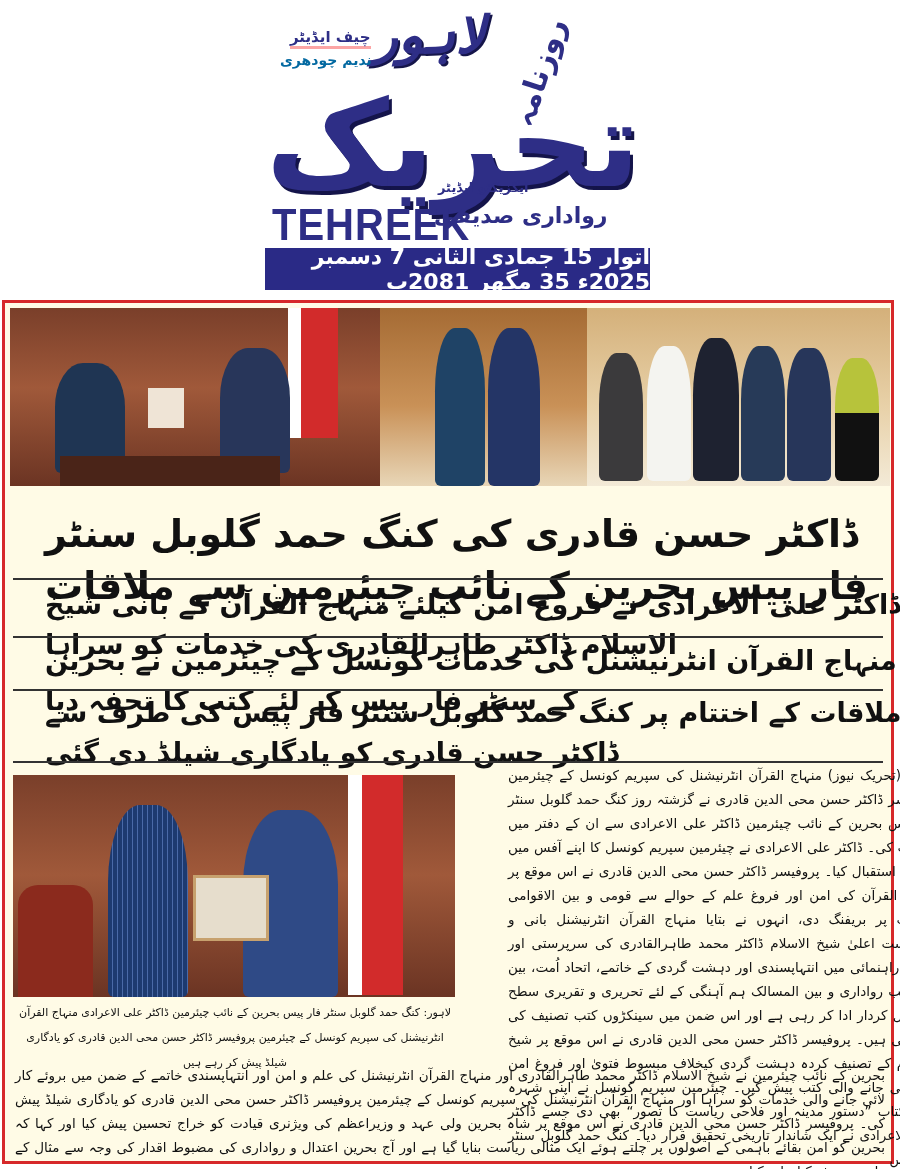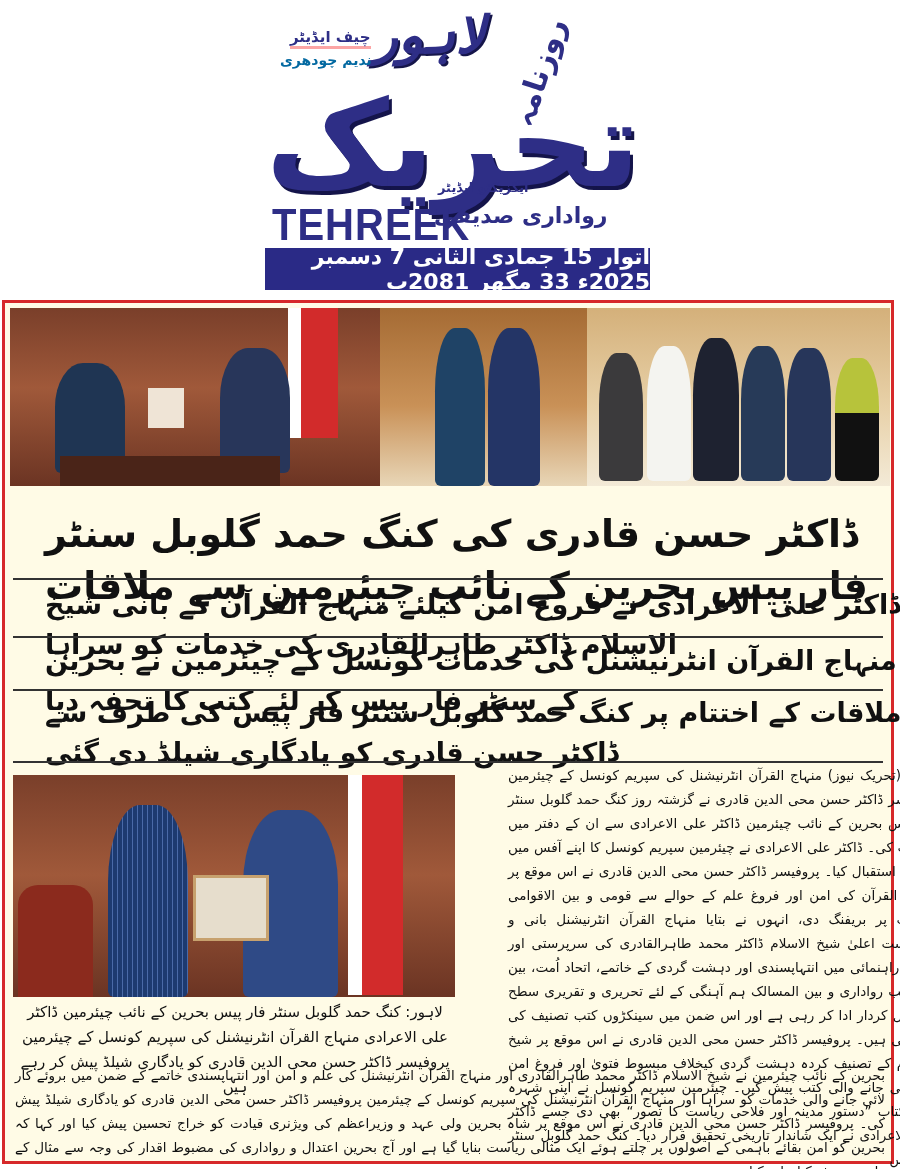--- a/index.html
+++ b/index.html
@@ -21,36 +21,36 @@
   .p3{left:582px;top:5px;width:303px;height:178px;background:linear-gradient(180deg,#d4b07a 0%,#e8d1a8 55%,#f3ead7 100%);}
   .p4{left:8px;top:472px;width:442px;height:222px;}
   .fig{position:absolute;border-radius:40% 40% 6px 6px;}
   .flag{position:absolute;background:linear-gradient(90deg,#fff 0 25%,#d22b2b 25% 100%);}
   .headline{position:absolute;left:0;width:886px;text-align:left;direction:rtl;color:#111;font-weight:bold;padding-left:40px;}
   .h-main{top:205px;font-size:38px;line-height:52px;}
   .rule{position:absolute;left:8px;width:870px;height:2px;background:#333;}
   .h-sub{font-size:27px;line-height:40px;}
   .h-s1{top:282px;} .h-s2{top:338px;} .h-s3{top:390px;}
   .body-col{position:absolute;left:455px;top:460px;width:428px;height:300px;direction:rtl;text-align:justify;font-size:13.5px;line-height:24px;color:#111;margin-left:48px;}
-  .caption{position:absolute;left:10px;top:697px;width:440px;direction:rtl;text-align:center;font-size:15px;line-height:25px;color:#111;}
+  .caption{position:absolute;left:10px;top:697px;width:440px;direction:rtl;text-align:center;font-size:11px;line-height:25px;color:#111;}
   .body-full{position:absolute;left:10px;top:760px;width:870px;direction:rtl;text-align:justify;font-size:13.5px;line-height:24px;color:#111;}
 </style>
 </head>
 <body>
 
 <div class="masthead" style="left:0;width:900px;">
   <div class="mh-lahore">لاہور</div>
   <div class="mh-chief-label">چیف ایڈیٹر</div>
   <div class="mh-chief-name">ندیم چودھری</div>
   <div class="mh-daily" style="left:505px;top:120px;font-size:30px;transform:rotate(-72deg);">روزنامہ</div>
   <div class="mh-logo">تحریک</div>
   <div class="mh-exec-label">ایگزیکٹو ایڈیٹر</div>
   <div class="mh-exec-name">رواداری صدیقی</div>
   <div class="mh-latin">TEHREEK</div>
-  <div class="mh-dateline">اتوار 15 جمادی الثانی 7 دسمبر 2025ء 33 مگھر 2081ب</div>
+  <div class="mh-dateline">اتوار 15 جمادی الثانی 7 دسمبر 2025ء 35 مگھر 2081ب</div>
 </div>
 
 <div class="frame">
 
   <div class="photo p1">
     <div class="flag" style="left:278px;top:0;width:50px;height:130px;"></div>
     <div class="fig" style="left:45px;top:55px;width:70px;height:110px;background:#1f3553;"></div>
     <div class="fig" style="left:210px;top:40px;width:70px;height:125px;background:#28365a;"></div>
     <div style="position:absolute;left:138px;top:80px;width:36px;height:40px;background:#efe4d6;"></div>
     <div style="position:absolute;left:50px;top:148px;width:220px;height:30px;background:#4a2418;"></div>

